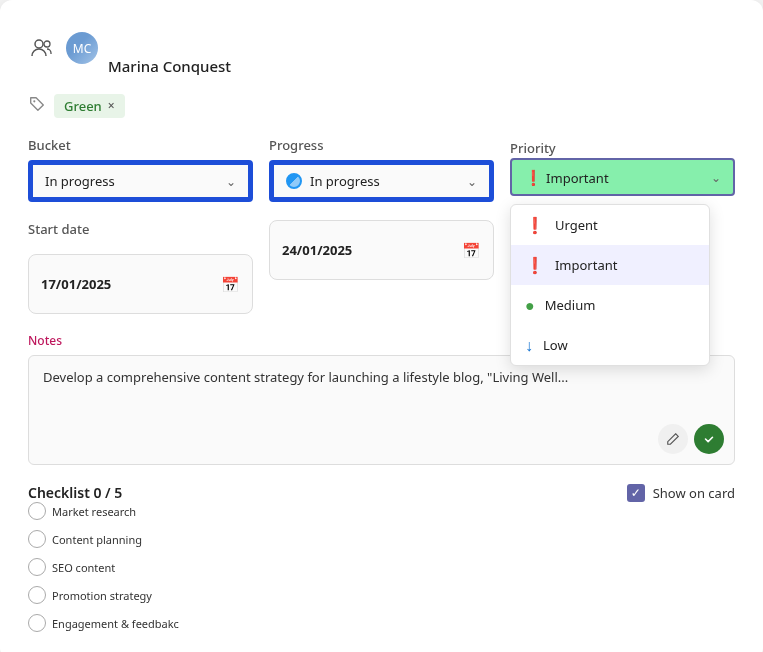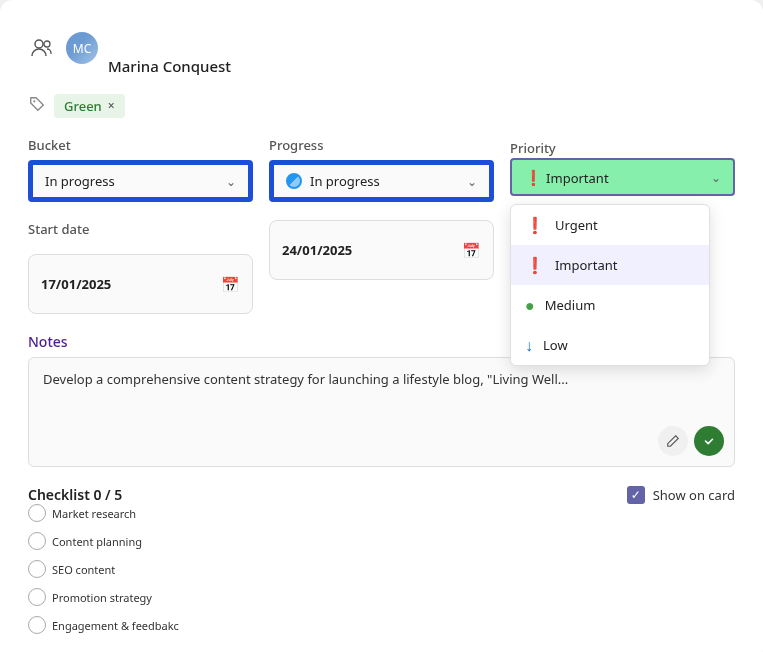--- a/index.html
+++ b/index.html
@@ -180,22 +180,22 @@
       background: #fafafa;
       cursor: pointer;
       font-weight: bold;
     }
     .cal-icon { color: #888; font-size: 15px; }
     
     .notes-section {
       margin-bottom: 18px;
     }
     .notes-label {
-      font-size: 14px;
-      color: #4c1d95;
+      font-size: 12px;
+      color: #be185d;
       font-weight: 500;
       margin-bottom: 6px;
     }
     .notes-box {
       border: 1px solid #ddd;
       border-radius: 6px;
       padding: 12px 14px;
       min-height: 110px;
       background: #fafafa;
       font-size: 13px;

